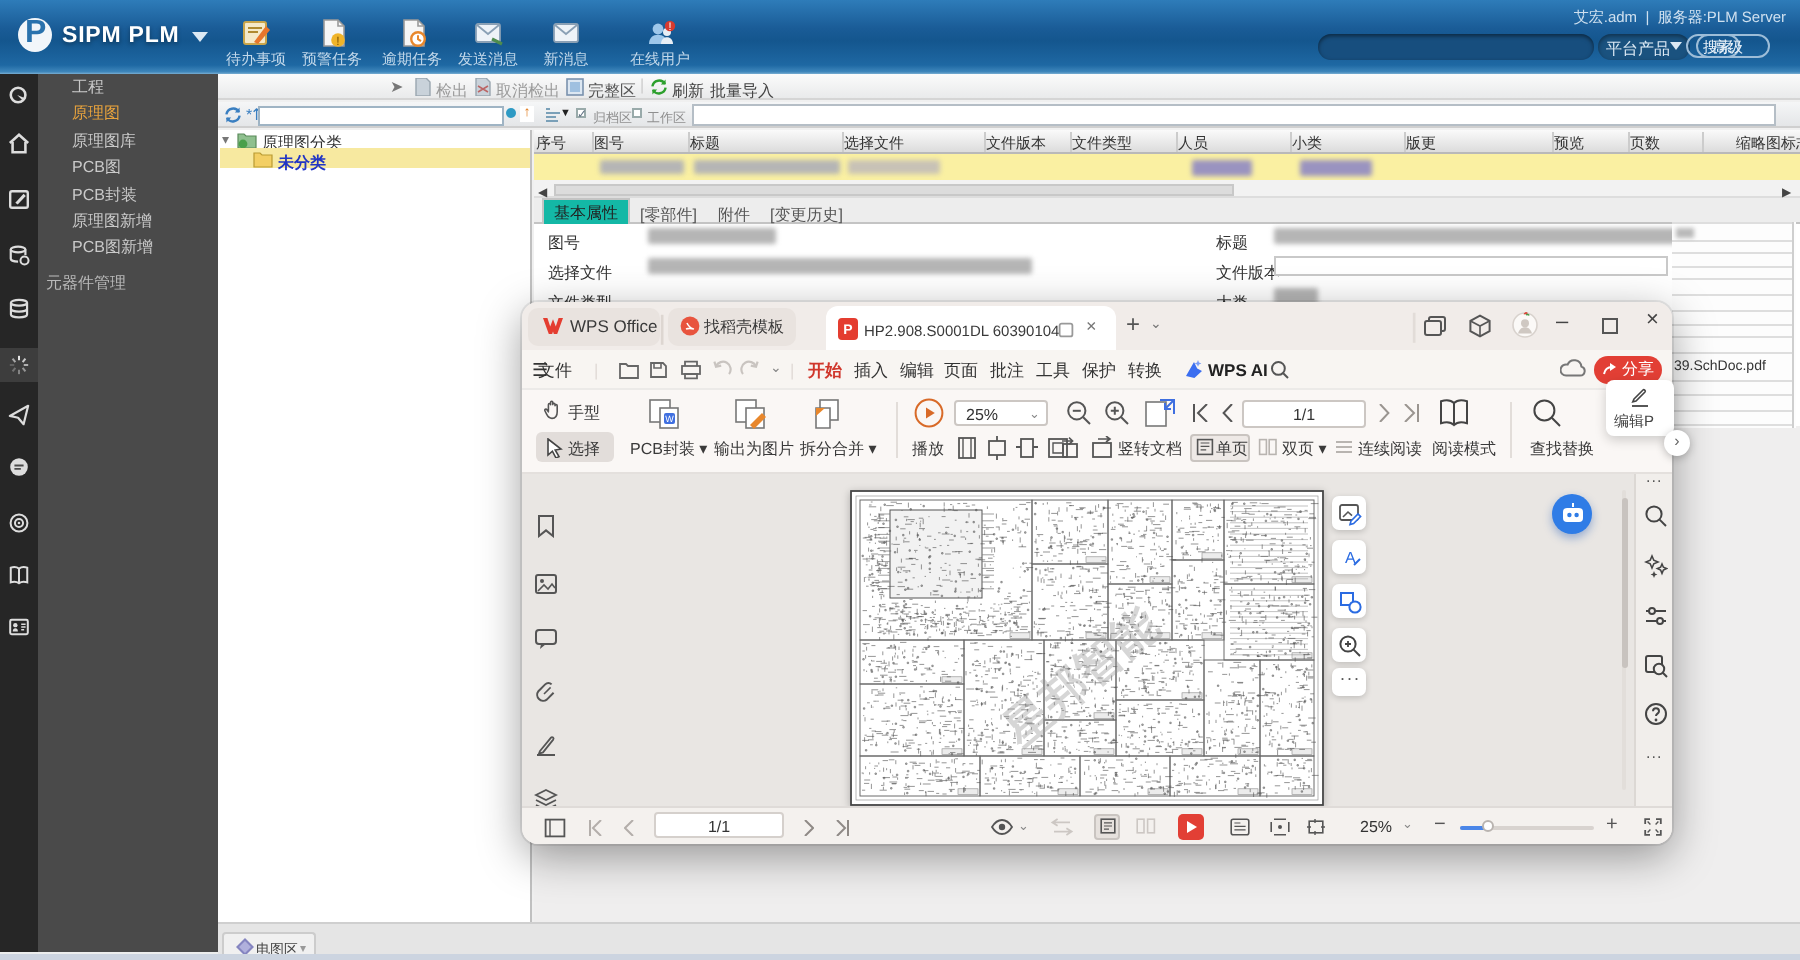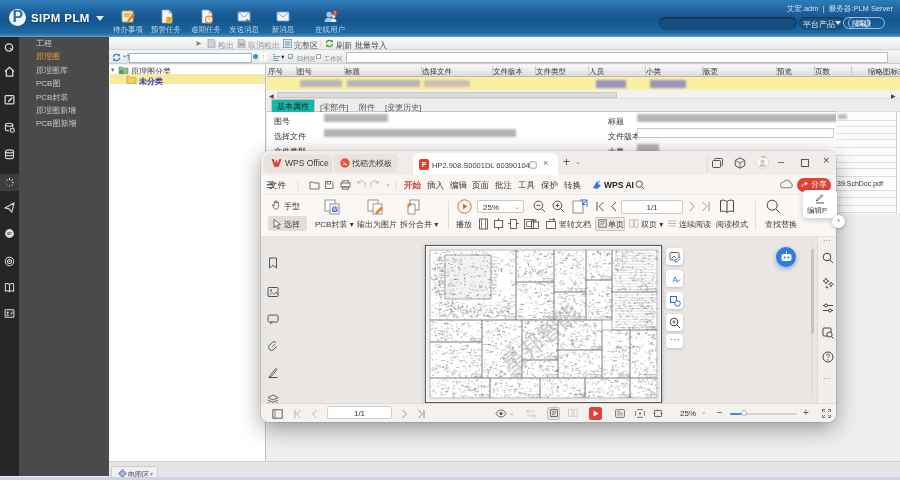--- a/index.html
+++ b/index.html
@@ -163,20 +163,21 @@
     </svg>
 </div>
 <div id="lmenu">
  <div class="it">工程</div>
  <div class="it sel">原理图</div>
  <div class="it">原理图库</div>
  <div class="it">PCB图</div>
  <div class="it">PCB封装</div>
  <div class="it">原理图新增</div>
  <div class="it">PCB图新增</div>
+ <div class="hd2"><span class="tri" style="transform:none;border-left-color:#999"></span> 元器件管理</div>
 </div>
 <div id="content">
  <div id="toolbar1">
   <span class="abs" style="left:86px;top:2px;color:#777">➤</span>
   <svg class="abs" style="left:98px;top:2px" width="9" height="9" viewBox="0 0 9 9">
         <path d="M1 0h5l2 2v7H1z" fill="#c9d2da" stroke="#9aa6b0" stroke-width=".7"></path>
       </svg>
   <span class="abs" style="left:109px;top:3px">检出</span>
   <svg class="abs" style="left:128px;top:2px" width="9" height="9" viewBox="0 0 9 9">
         <path d="M1 0h5l2 2v7H1z" fill="#c9d2da" stroke="#9aa6b0" stroke-width=".7"></path>

